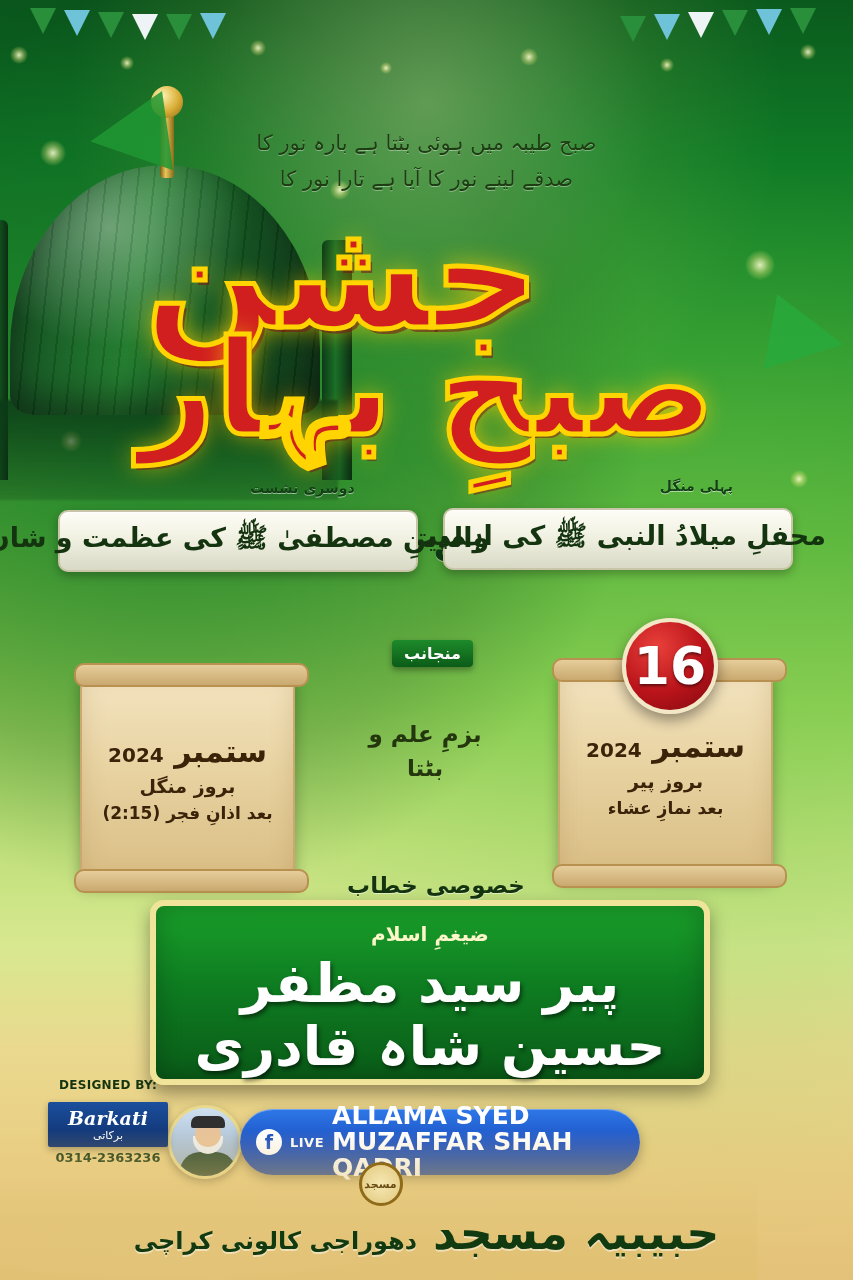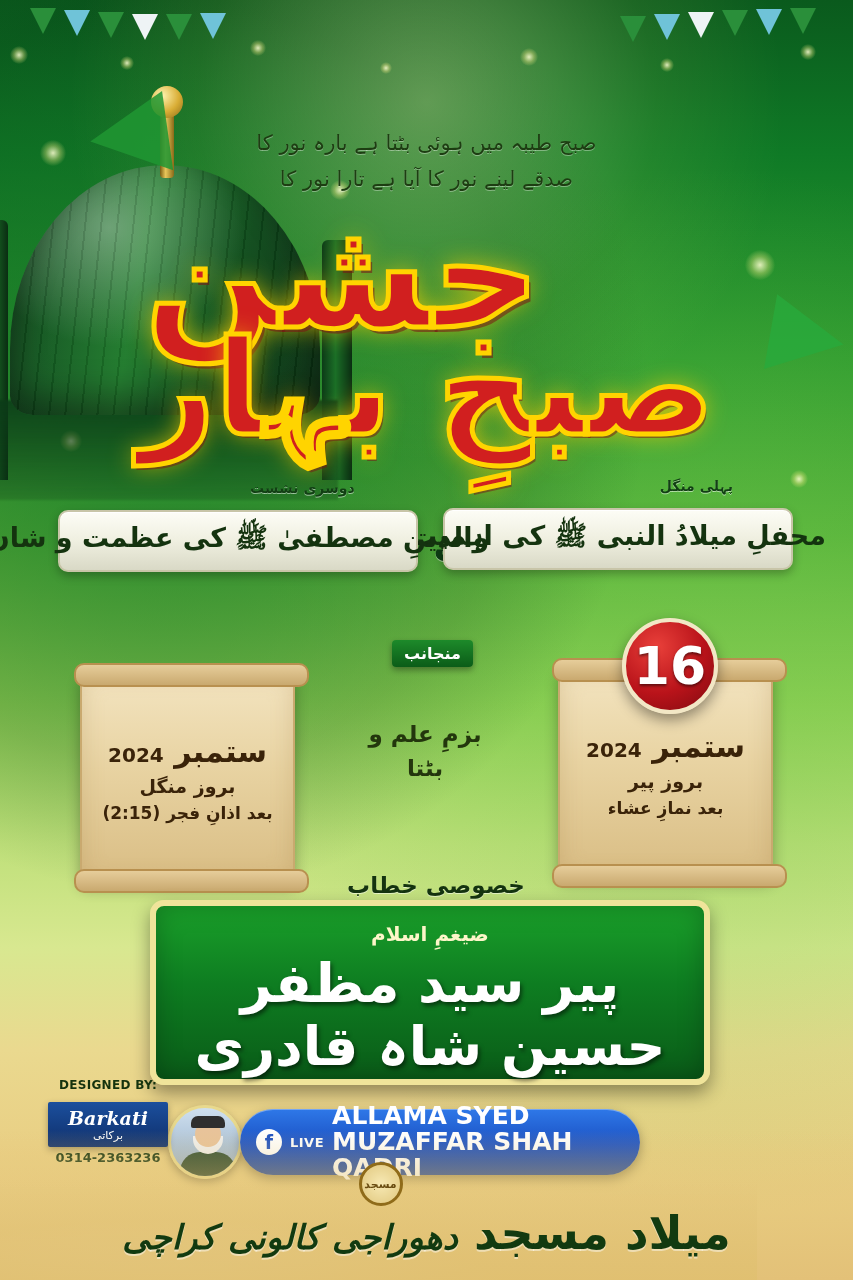--- a/index.html
+++ b/index.html
@@ -369,18 +369,18 @@
     </div>
     <div class="dphone">0314-2363236</div>
   </div>
 
   <div class="sand"></div>
   <div class="footer">
     <div class="foot-logo">
       <div class="ring">مسجد</div>
     </div>
     <div class="foot-name" style="text-align:center;">
-      <span>میلاد مسجد</span>
-      <span style="font-size:34px;font-style:italic;">دھوراجی کالونی کراچی</span>
+      <span>حبیبیہ مسجد</span>
+      <span style="font-size:24px;">دھوراجی کالونی کراچی</span>
     </div>
   </div>
 
 </div>
 
 </body></html>

